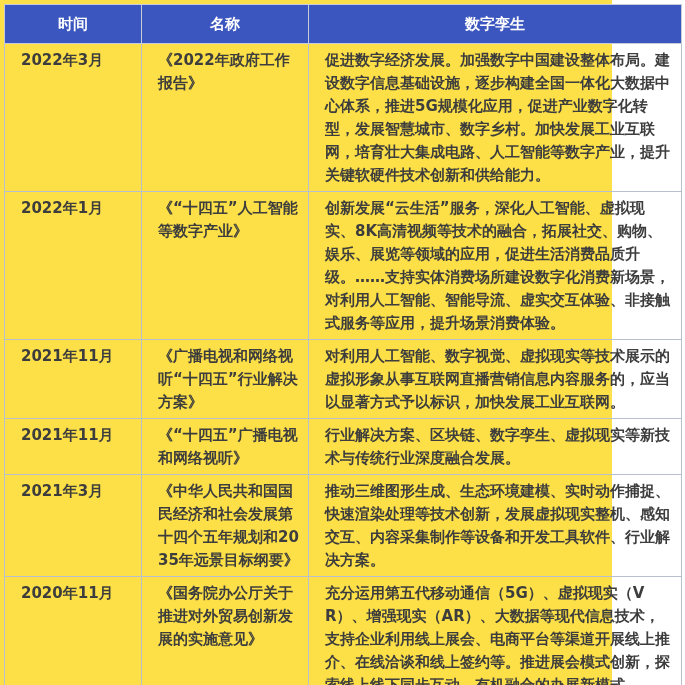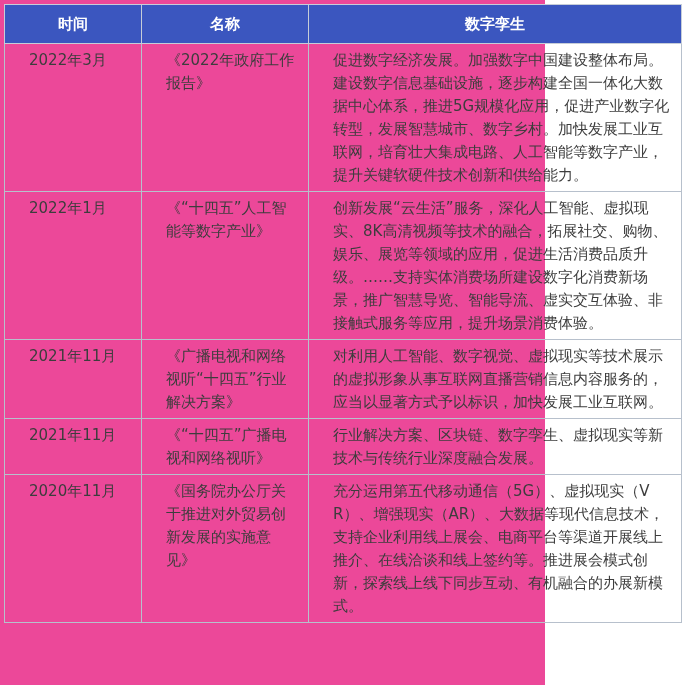--- a/index.html
+++ b/index.html
@@ -2,25 +2,25 @@
 <html><head>
 <meta charset="utf-8">
 <style>
   html, body {
     margin: 0;
     padding: 0;
     background: #ffffff;
     font-family: "DejaVu Sans", "Liberation Sans", sans-serif;
   }
   .page {
-    width: 545px;
+    width: 612px;
     height: 685px;
     box-sizing: border-box;
     padding: 4px;
-    background: #ec4899;
+    background: #fde047;
   }
   table.policy-table {
     width: 677px;
     border-collapse: collapse;
     table-layout: fixed;
     border: 1px solid #a9b3bf;
   }
   table.policy-table col.c-time { width: 137px; }
   table.policy-table col.c-name { width: 167px; }
   table.policy-table col.c-content { width: 373px; }
@@ -32,27 +32,28 @@
     font-size: 15px;
     height: 34px;
     text-align: center;
     vertical-align: middle;
     border: 1px solid #c6cdd8;
     padding: 2px 6px;
   }
   table.policy-table td {
     border: 1px solid #b7c0cc;
     vertical-align: top;
-    padding: 5px 8px 4px 24px;
+    padding: 5px 8px 4px 16px;
     font-size: 15px;
     line-height: 23px;
     color: #3d3d3d;
     word-break: break-all;
     overflow-wrap: break-word;
     text-align: left;
+    font-weight: bold;
   }
 </style>
 </head>
 <body>
 
 <div class="page">
   <table class="policy-table">
     <colgroup>
       <col class="c-time">
       <col class="c-name">
@@ -67,32 +68,37 @@
     </thead>
     <tbody>
       <tr>
         <td>2022年3月</td>
         <td>《2022年政府工作报告》</td>
         <td>促进数字经济发展。加强数字中国建设整体布局。建设数字信息基础设施，逐步构建全国一体化大数据中心体系，推进5G规模化应用，促进产业数字化转型，发展智慧城市、数字乡村。加快发展工业互联网，培育壮大集成电路、人工智能等数字产业，提升关键软硬件技术创新和供给能力。</td>
       </tr>
       <tr>
         <td>2022年1月</td>
         <td>《“十四五”人工智能等数字产业》</td>
-        <td>创新发展“云生活”服务，深化人工智能、虚拟现实、8K高清视频等技术的融合，拓展社交、购物、娱乐、展览等领域的应用，促进生活消费品质升级。……支持实体消费场所建设数字化消费新场景，推广智慧导览、智能导流、虚实交互体验、非接触式服务等应用，提升场景消费体验。</td>
+        <td>创新发展“云生活”服务，深化人工智能、虚拟现实、8K高清视频等技术的融合，拓展社交、购物、娱乐、展览等领域的应用，促进生活消费品质升级。……支持实体消费场所建设数字化消费新场景，对利用人工智能、智能导流、虚实交互体验、非接触式服务等应用，提升场景消费体验。</td>
       </tr>
       <tr>
         <td>2021年11月</td>
         <td>《广播电视和网络视听“十四五”行业解决方案》</td>
         <td>对利用人工智能、数字视觉、虚拟现实等技术展示的虚拟形象从事互联网直播营销信息内容服务的，应当以显著方式予以标识，加快发展工业互联网。</td>
       </tr>
       <tr>
         <td>2021年11月</td>
         <td>《“十四五”广播电视和网络视听》</td>
         <td>行业解决方案、区块链、数字孪生、虚拟现实等新技术与传统行业深度融合发展。</td>
       </tr>
       <tr>
+        <td>2021年3月</td>
+        <td>《中华人民共和国国民经济和社会发展第十四个五年规划和2035年远景目标纲要》</td>
+        <td>推动三维图形生成、生态环境建模、实时动作捕捉、快速渲染处理等技术创新，发展虚拟现实整机、感知交互、内容采集制作等设备和开发工具软件、行业解决方案。</td>
+      </tr>
+      <tr>
         <td>2020年11月</td>
         <td>《国务院办公厅关于推进对外贸易创新发展的实施意见》</td>
         <td>充分运用第五代移动通信（5G）、虚拟现实（VR）、增强现实（AR）、大数据等现代信息技术，支持企业利用线上展会、电商平台等渠道开展线上推介、在线洽谈和线上签约等。推进展会模式创新，探索线上线下同步互动、有机融合的办展新模式。</td>
       </tr>
     </tbody>
   </table>
 </div>
 
 </body></html>

